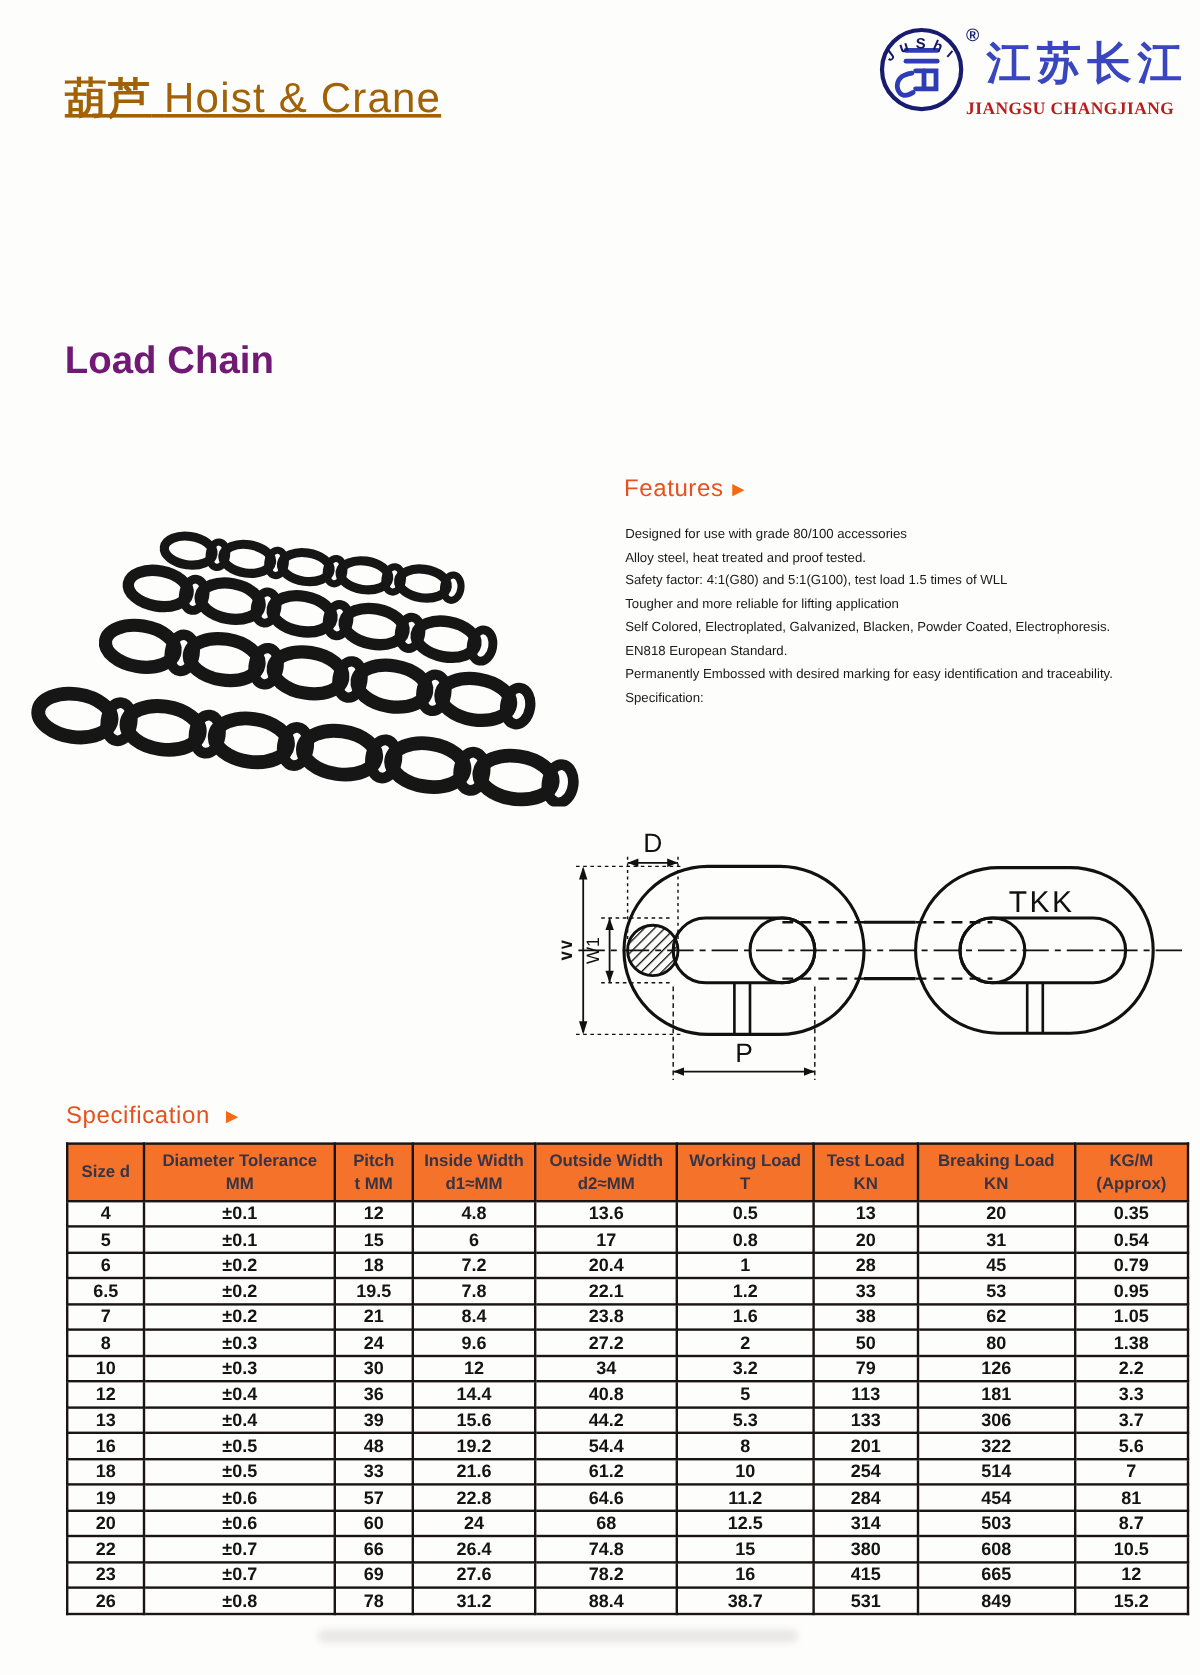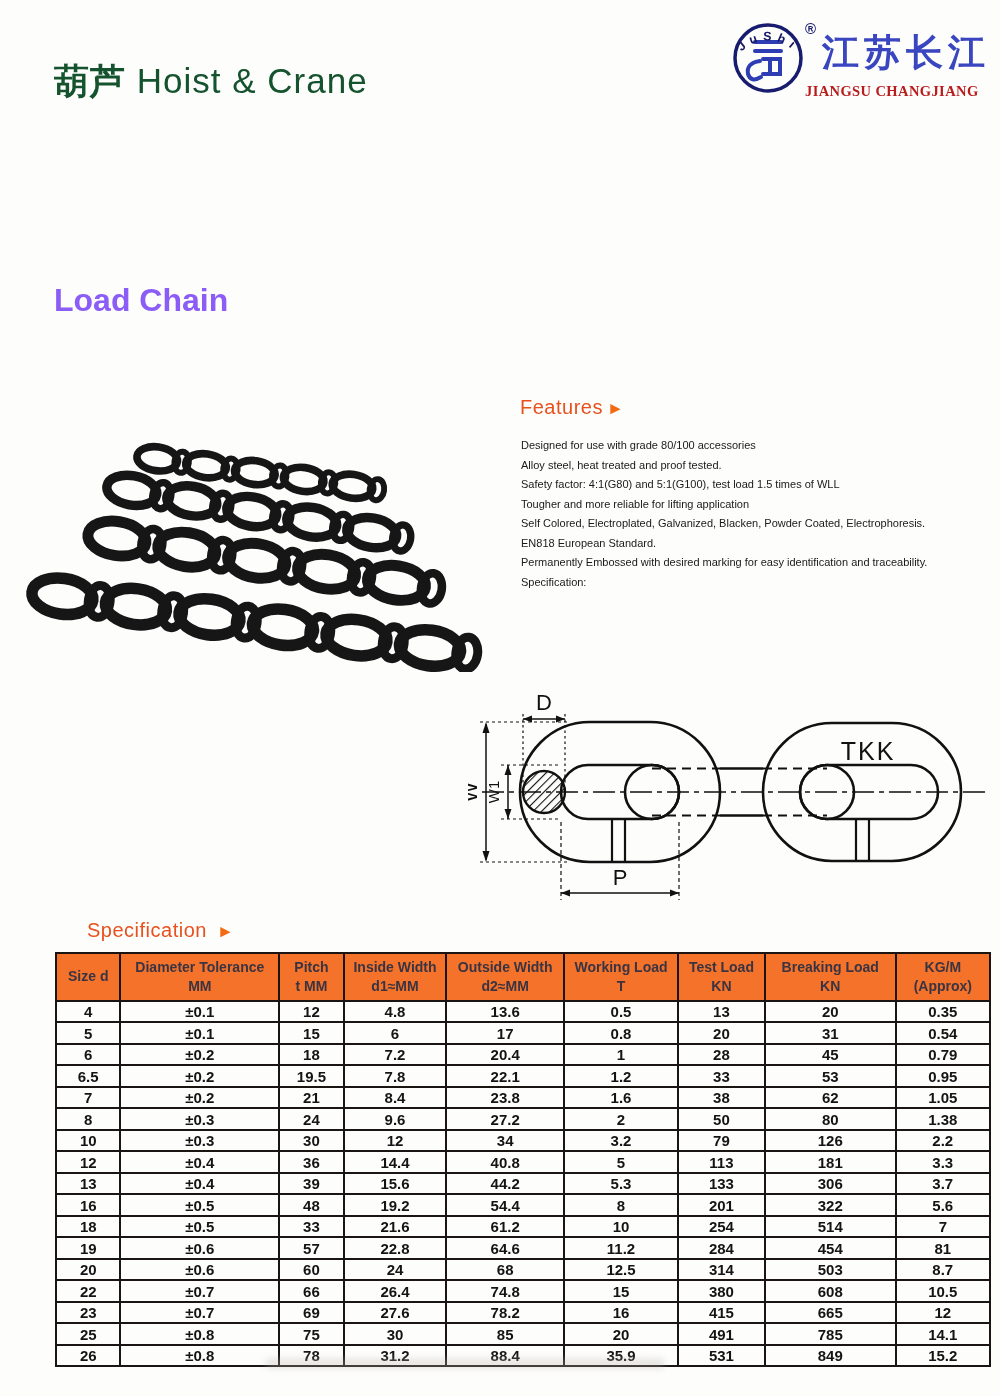--- a/index.html
+++ b/index.html
@@ -4,43 +4,43 @@
 <style>
   html,body { margin:0; padding:0; background:#e8e8e8; }
   .page {
     position:relative; width:1000px; height:1396px; margin:0 auto;
     background:#fdfdfc; overflow:hidden;
     font-family:"Liberation Sans", sans-serif; color:#1c1c1c;
   }
   
   .title {
     position:absolute; left:54px; top:58px; font-size:35px; letter-spacing:1px;
-    color:#14532d; white-space:nowrap;
+    color:#a16207; white-space:nowrap;text-decoration:underline;
   }
   .title .cjk { font-weight:bold; }
   .logo { position:absolute; left:722px; top:14px; width:268px; height:104px; }
   .logo svg { position:absolute; left:0; top:0; }
   .logo-cjk {
     position:absolute; left:100px; top:14px; width:168px;
     font-size:37px; font-weight:bold; letter-spacing:5px;
     color:#3a46c0; white-space:nowrap;
   }
   .logo-en {
     position:absolute; left:83px; top:69px;
     font-family:"Liberation Serif", serif; font-weight:bold; font-size:14.5px;
     letter-spacing:0.4px; color:#b91c1c; white-space:nowrap;
   }
   
   .load-chain {
-    position:absolute; left:54px; top:282px; font-size:32px; font-weight:bold; color:#8b5cf6;
+    position:absolute; left:54px; top:282px; font-size:32px; font-weight:bold; color:#701a75;
   }
   .orange-head { font-size:20px; color:#e8511d; letter-spacing:0.5px; }
   .orange-head .arrow { color:#f26a12; font-size:17px; margin-left:4px; }
   .features-head { position:absolute; left:520px; top:396px; }
-  .spec-head { position:absolute; left:55px; top:919px;margin-left:32px; }
+  .spec-head { position:absolute; left:55px; top:919px; }
   
   .features-text {
     position:absolute; left:521px; top:436px; width:470px;
     font-size:11px; line-height:19.5px; color:#191919;
   }
   .features-text p { margin:0; }
   
   .chains-photo { position:absolute; left:22px; top:424px; width:485px; height:248px; }
   .diagram { position:absolute; left:468px; top:672px; width:525px; height:235px; }
   
@@ -424,37 +424,26 @@
           <td>±0.7</td>
           <td>69</td>
           <td>27.6</td>
           <td>78.2</td>
           <td>16</td>
           <td>415</td>
           <td>665</td>
           <td>12</td>
         </tr>
         <tr>
-          <td>25</td>
-          <td>±0.8</td>
-          <td>75</td>
-          <td>30</td>
-          <td>85</td>
-          <td>20</td>
-          <td>491</td>
-          <td>785</td>
-          <td>14.1</td>
-        </tr>
-        <tr>
           <td>26</td>
           <td>±0.8</td>
           <td>78</td>
           <td>31.2</td>
           <td>88.4</td>
-          <td>35.9</td>
+          <td>38.7</td>
           <td>531</td>
           <td>849</td>
           <td>15.2</td>
         </tr>
       </tbody>
   </table>
 
   <div class="smudge"></div>
 </div>
 

